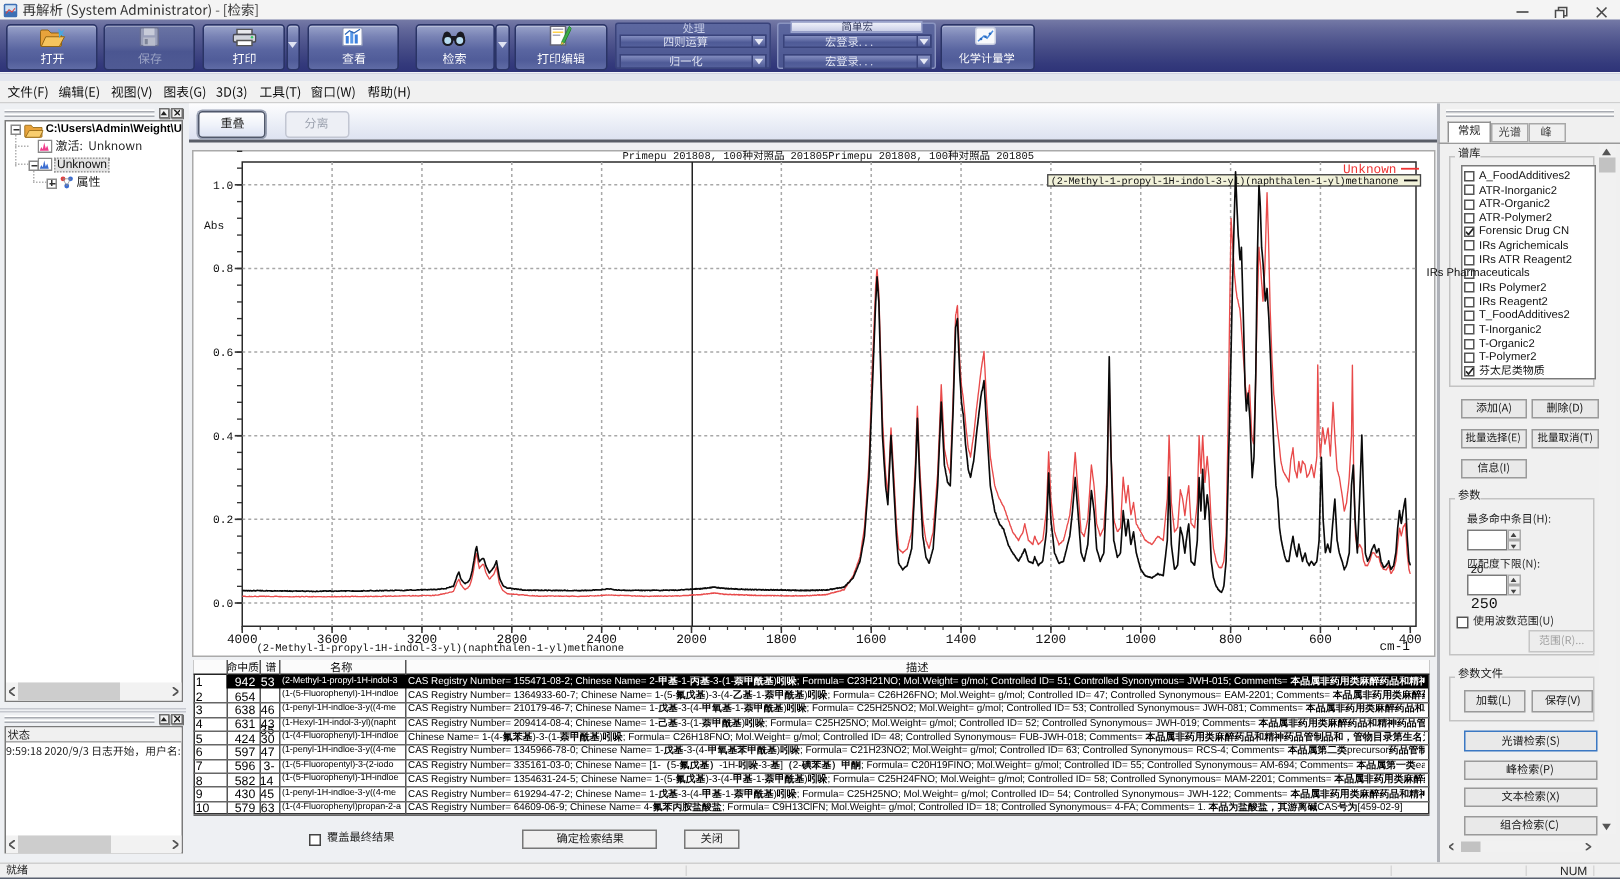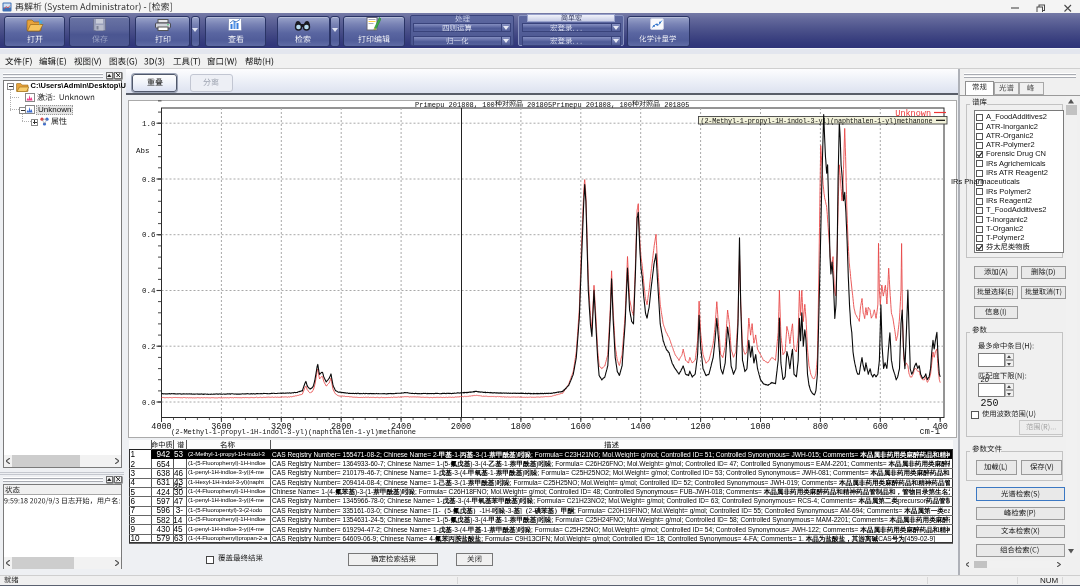--- a/index.html
+++ b/index.html
@@ -189,21 +189,21 @@
     <div style="position:absolute;left:10px;top:97px;width:9px;height:1px;border-top:1px dotted #b0b0b0;"></div>
     <div style="position:absolute;left:10px;top:109px;width:9px;height:1px;border-top:1px dotted #b0b0b0;"></div>
     <div style="position:absolute;left:22px;top:114px;width:1px;height:7px;border-left:1px dotted #b0b0b0;"></div>
     <div style="position:absolute;left:22px;top:121px;width:9px;height:1px;border-top:1px dotted #b0b0b0;"></div>
     <div style="position:absolute;left:7px;top:83px;width:7px;height:7px;background:#fff;border:1px solid #8a8a8a;"></div>
     <div style="position:absolute;left:8.5px;top:86px;width:4px;height:1px;background:#333;"></div>
     <svg class="z" style="left:16.0px;top:82.0px" width="13" height="10" viewBox="0 0 13 10">
       <path d="M0.5 2 L0.5 9 Q0.5 9.5 1 9.5 L11.5 9.5 Q12 9.5 12 9 L12 3 L6 3 L4.8 1.5 L1 1.5 Q0.5 1.5 0.5 2 Z" fill="#e8a33b" stroke="#9a6d1a" stroke-width="0.6"></path>
       <path d="M1 9.5 L3.5 5 L12.8 5 L10.5 9.5 Z" fill="#f8cd6e" stroke="#9a6d1a" stroke-width="0.6"></path>
     </svg>
-    <div class="t" style="left:30.5px;top:82.0px;font-size:7.5px;color:#000;font-family:'Liberation Sans',sans-serif;font-weight:bold;">C:\Users\Admin\Desktop\U</div>
+    <div class="t" style="left:30.5px;top:82.0px;font-size:7.5px;color:#000;font-family:'Liberation Sans',sans-serif;font-weight:bold;">C:\Users\Admin\Weight\U</div>
     <svg class="z" style="left:25.0px;top:93.0px" width="10" height="9" viewBox="0 0 10 9">
       <rect x="0.5" y="0.5" width="9" height="8" fill="#fff" stroke="#888"></rect>
       <path d="M1.5 7.5 L2.5 5 L3.5 6.5 L4.5 2 L5.5 6 L6.5 4 L7.5 7.5 Z" fill="#f03e8c"></path>
     </svg>
     <svg class="z" style="left:37.0px;top:92.5px" width="59" height="10" viewBox="0 0 59 10">
       <path d="M2.7 2.6H4.1V3.3H2.7ZM2.7 1.6H4.1V2.2H2.7ZM0.5 0.8C0.9 1 1.4 1.5 1.6 1.8L2 1.4C1.8 1.1 1.3 0.7 0.9 0.4ZM0.3 3C0.7 3.2 1.2 3.6 1.4 3.8L1.7 3.4C1.5 3.2 1 2.8 0.6 2.6ZM0.4 7.2 0.9 7.6C1.2 6.8 1.6 5.9 1.9 5.1L1.4 4.8C1.1 5.6 0.7 6.6 0.4 7.2ZM5.5 0.3C5.4 1.6 5.1 2.8 4.7 3.6V1.1H3.6L3.8 0.4L3.2 0.3C3.2 0.6 3.1 0.9 3 1.1H2.2V3.7H4.6C4.7 3.8 4.9 4 5 4.1C5.1 3.9 5.2 3.7 5.4 3.4C5.5 4.2 5.7 5 6 5.7C5.7 6.4 5.2 6.9 4.6 7.3C4.8 7.4 5 7.6 5 7.7C5.5 7.3 5.9 6.8 6.2 6.3C6.5 6.8 6.9 7.3 7.4 7.7C7.5 7.5 7.6 7.3 7.8 7.2C7.2 6.8 6.8 6.3 6.5 5.7C6.9 4.8 7.2 3.7 7.3 2.4H7.7V1.9H5.8C5.9 1.4 6 0.9 6.1 0.4ZM2.9 3.9 3.1 4.3H1.9V4.8H2.7V5.1C2.7 5.7 2.6 6.6 1.6 7.3C1.7 7.4 1.9 7.6 2 7.7C2.8 7.1 3 6.4 3.1 5.8H4.1C4 6.6 4 6.9 3.9 7C3.9 7.1 3.8 7.1 3.7 7.1C3.6 7.1 3.3 7.1 3 7.1C3.1 7.2 3.2 7.4 3.2 7.6C3.5 7.6 3.8 7.6 4 7.6C4.1 7.5 4.3 7.5 4.4 7.4C4.5 7.2 4.6 6.7 4.6 5.6C4.6 5.5 4.6 5.3 4.6 5.3H3.2V5.1V4.8H4.9V4.3H3.7C3.6 4.1 3.5 3.9 3.4 3.8ZM6.8 2.4C6.7 3.4 6.5 4.3 6.3 5.1C5.9 4.3 5.8 3.3 5.7 2.5L5.7 2.4Z M8.7 0.8C9.2 1.1 9.9 1.5 10.2 1.7L10.6 1.2C10.2 1 9.6 0.7 9.1 0.4ZM8.3 3C8.8 3.3 9.5 3.7 9.8 3.9L10.2 3.4C9.8 3.2 9.1 2.8 8.7 2.6ZM8.5 7.2 9 7.6C9.5 6.8 10.1 5.8 10.5 5L10 4.6C9.6 5.5 9 6.6 8.5 7.2ZM10.6 2.7V3.2H12.9V4.6H11.1V7.7H11.7V7.3H14.6V7.6H15.1V4.6H13.4V3.2H15.7V2.7H13.4V1.3C14.1 1.1 14.8 1 15.3 0.8L14.8 0.4C13.9 0.7 12.3 0.9 10.9 1.1C11 1.2 11.1 1.4 11.1 1.6C11.7 1.5 12.3 1.4 12.9 1.4V2.7ZM11.7 6.8V5.1H14.6V6.8Z M17.1 3.9C17.4 3.9 17.6 3.7 17.6 3.4C17.6 3 17.4 2.8 17.1 2.8C16.8 2.8 16.6 3 16.6 3.4C16.6 3.7 16.8 3.9 17.1 3.9ZM17.1 7.1C17.4 7.1 17.6 6.9 17.6 6.6C17.6 6.3 17.4 6 17.1 6C16.8 6 16.6 6.3 16.6 6.6C16.6 6.9 16.8 7.1 17.1 7.1Z M24.7 7.1C25.9 7.1 26.8 6.5 26.8 4.6V1.2H26.1V4.6C26.1 6 25.5 6.5 24.7 6.5C23.9 6.5 23.3 6 23.3 4.6V1.2H22.6V4.6C22.6 6.5 23.5 7.1 24.7 7.1Z M28.3 7H29V3.9C29.5 3.4 29.8 3.2 30.2 3.2C30.8 3.2 31.1 3.6 31.1 4.4V7H31.8V4.3C31.8 3.2 31.4 2.6 30.5 2.6C29.9 2.6 29.4 2.9 29 3.3H29L28.9 2.7H28.3Z M33.2 7H33.9V5.9L34.7 4.9L36 7H36.8L35.2 4.4L36.6 2.7H35.8L33.9 5H33.9V0.7H33.2Z M37.6 7H38.3V3.9C38.8 3.4 39.1 3.2 39.5 3.2C40.1 3.2 40.4 3.6 40.4 4.4V7H41.1V4.3C41.1 3.2 40.7 2.6 39.8 2.6C39.2 2.6 38.7 2.9 38.3 3.3H38.3L38.2 2.7H37.6Z M44.2 7.1C45.2 7.1 46.2 6.3 46.2 4.9C46.2 3.4 45.2 2.6 44.2 2.6C43.1 2.6 42.2 3.4 42.2 4.9C42.2 6.3 43.1 7.1 44.2 7.1ZM44.2 6.5C43.4 6.5 42.9 5.9 42.9 4.9C42.9 3.9 43.4 3.2 44.2 3.2C44.9 3.2 45.4 3.9 45.4 4.9C45.4 5.9 44.9 6.5 44.2 6.5Z M48 7H48.9L49.5 4.7C49.6 4.3 49.7 3.9 49.8 3.4H49.8C49.9 3.9 50 4.3 50.1 4.7L50.7 7H51.6L52.8 2.7H52.1L51.5 5.2C51.4 5.6 51.3 6 51.2 6.4H51.2C51.1 6 51 5.6 50.9 5.2L50.2 2.7H49.5L48.8 5.2C48.7 5.6 48.6 6 48.5 6.4H48.5C48.4 6 48.3 5.6 48.2 5.2L47.6 2.7H46.8Z M53.8 7H54.5V3.9C54.9 3.4 55.2 3.2 55.7 3.2C56.2 3.2 56.5 3.6 56.5 4.4V7H57.2V4.3C57.2 3.2 56.8 2.6 55.9 2.6C55.3 2.6 54.8 2.9 54.4 3.3H54.4L54.4 2.7H53.8Z" fill="#222"></path>
     </svg>
     <div style="position:absolute;left:19px;top:106.5px;width:7px;height:7px;background:#fff;border:1px solid #8a8a8a;"></div>
     <div style="position:absolute;left:20.5px;top:109.5px;width:4px;height:1px;background:#333;"></div>
     <svg class="z" style="left:25.0px;top:105.0px" width="10" height="9" viewBox="0 0 10 9">

